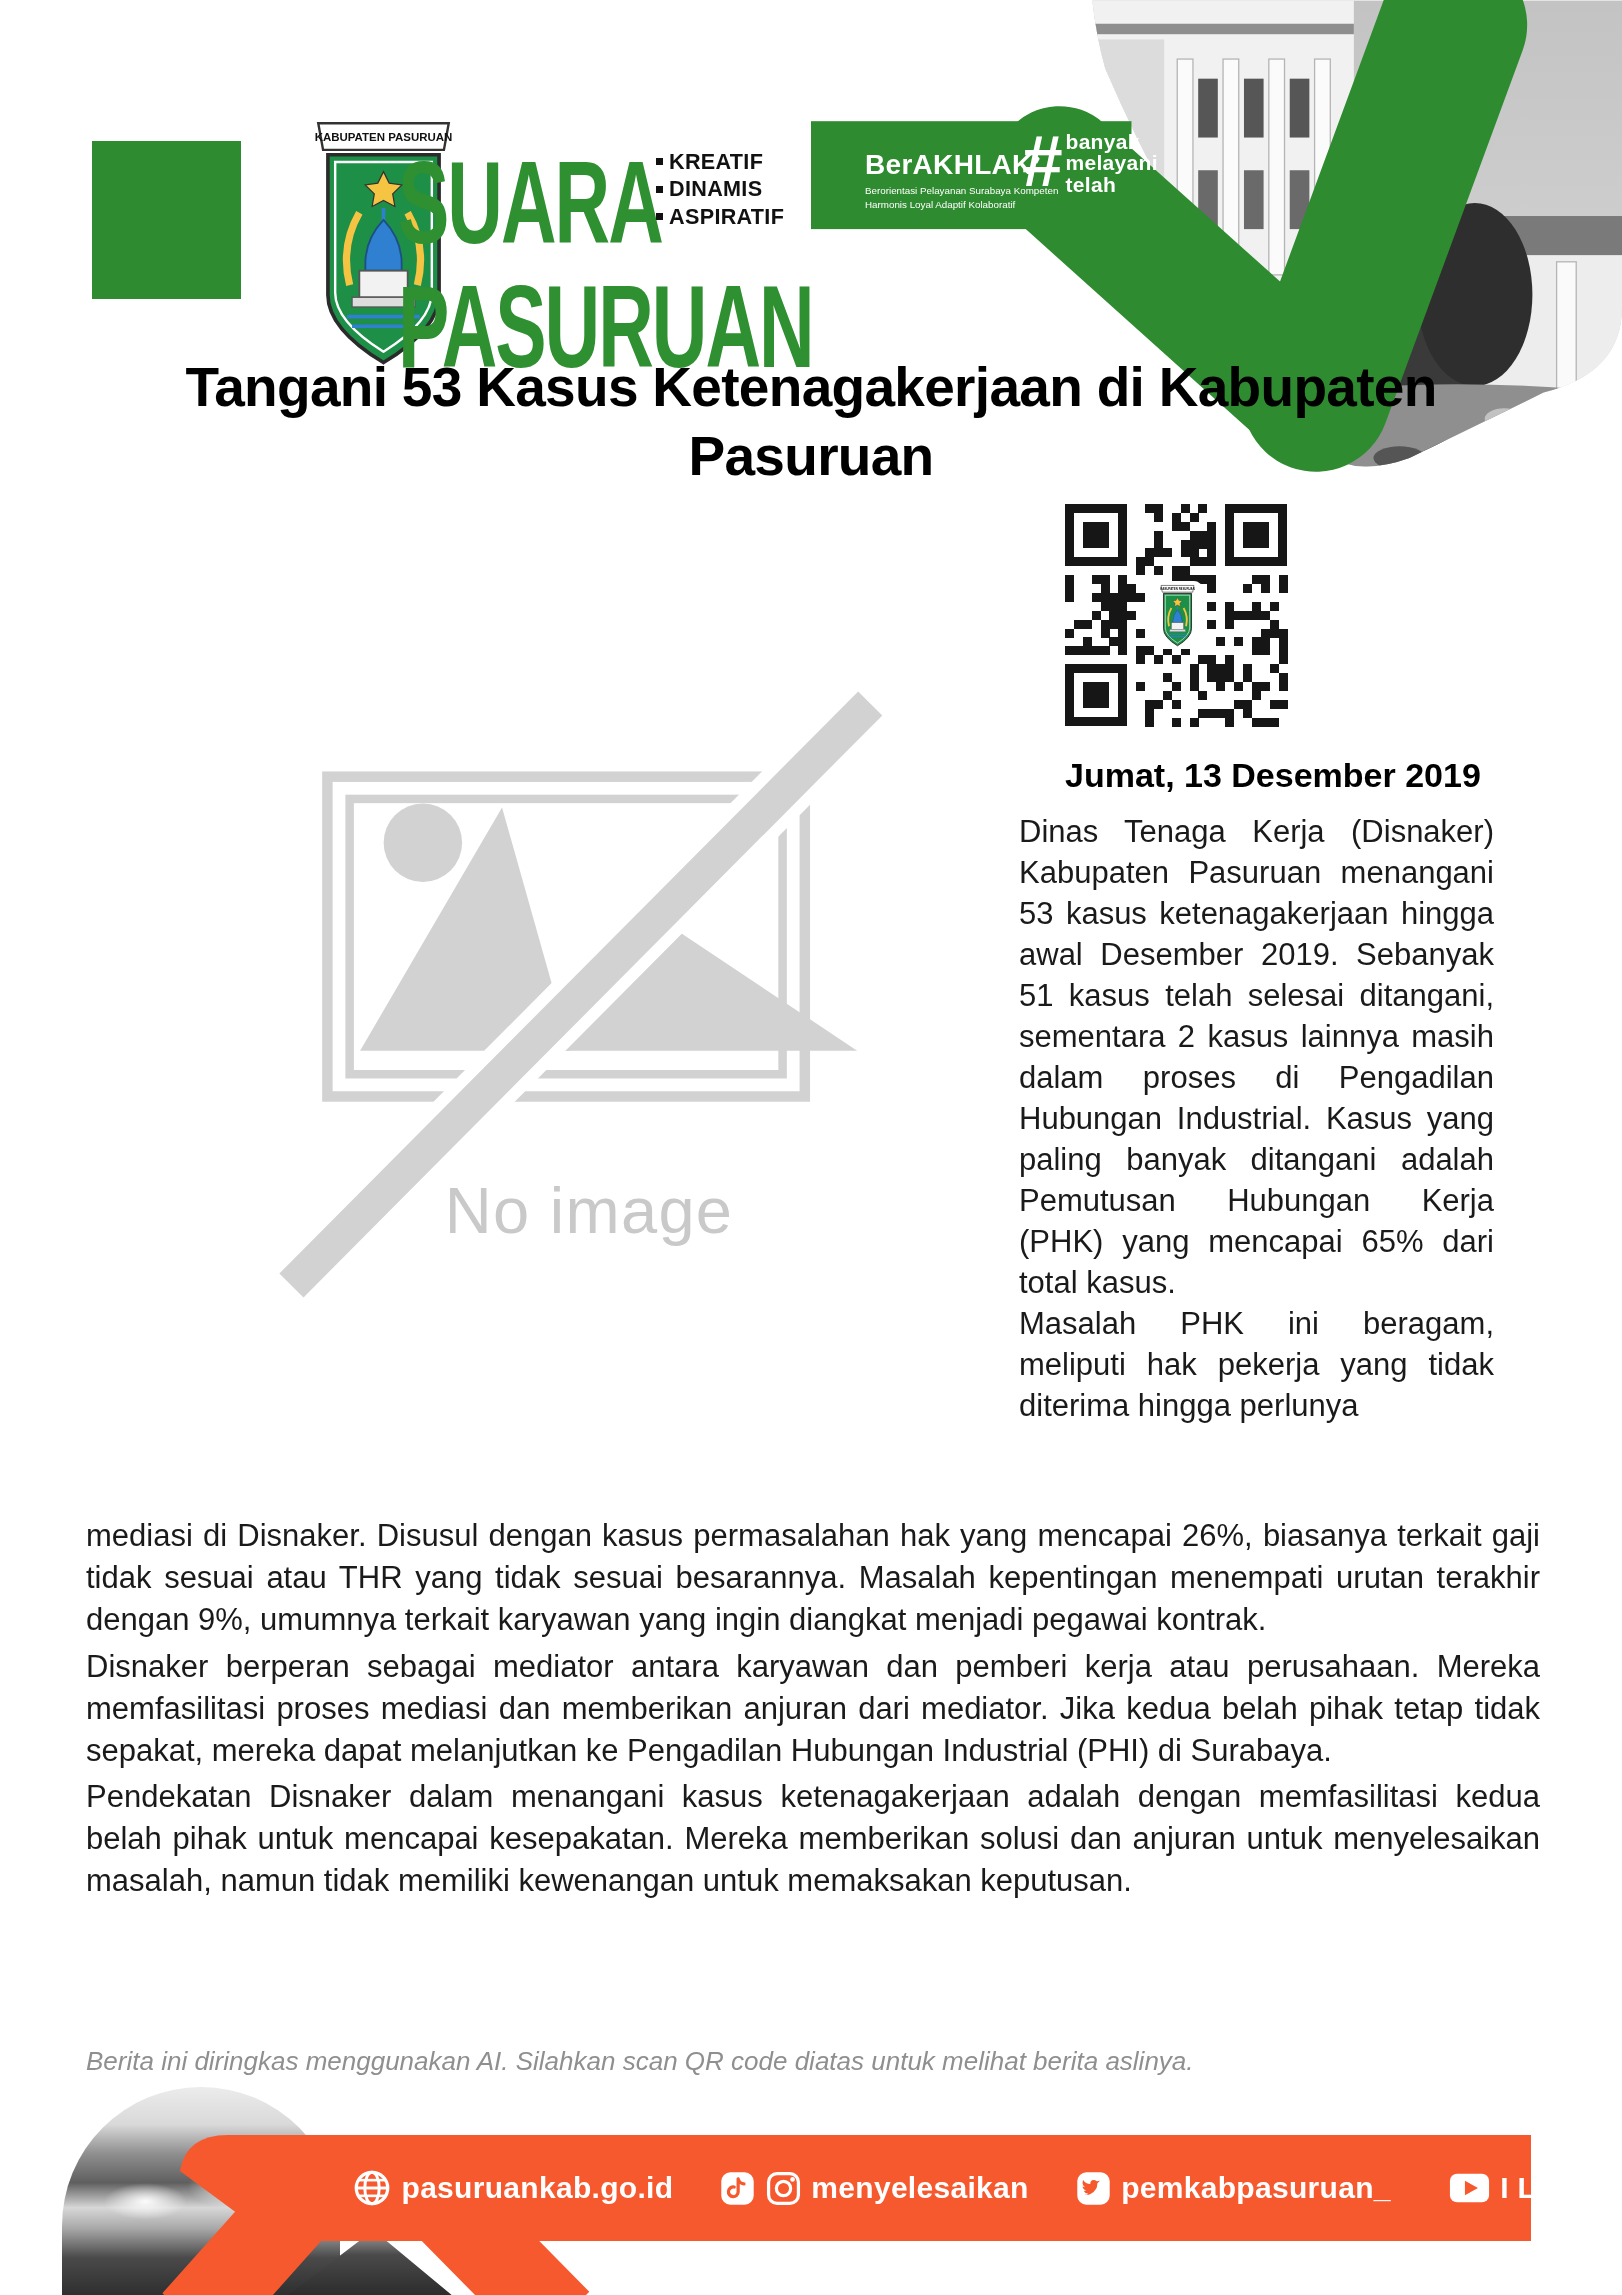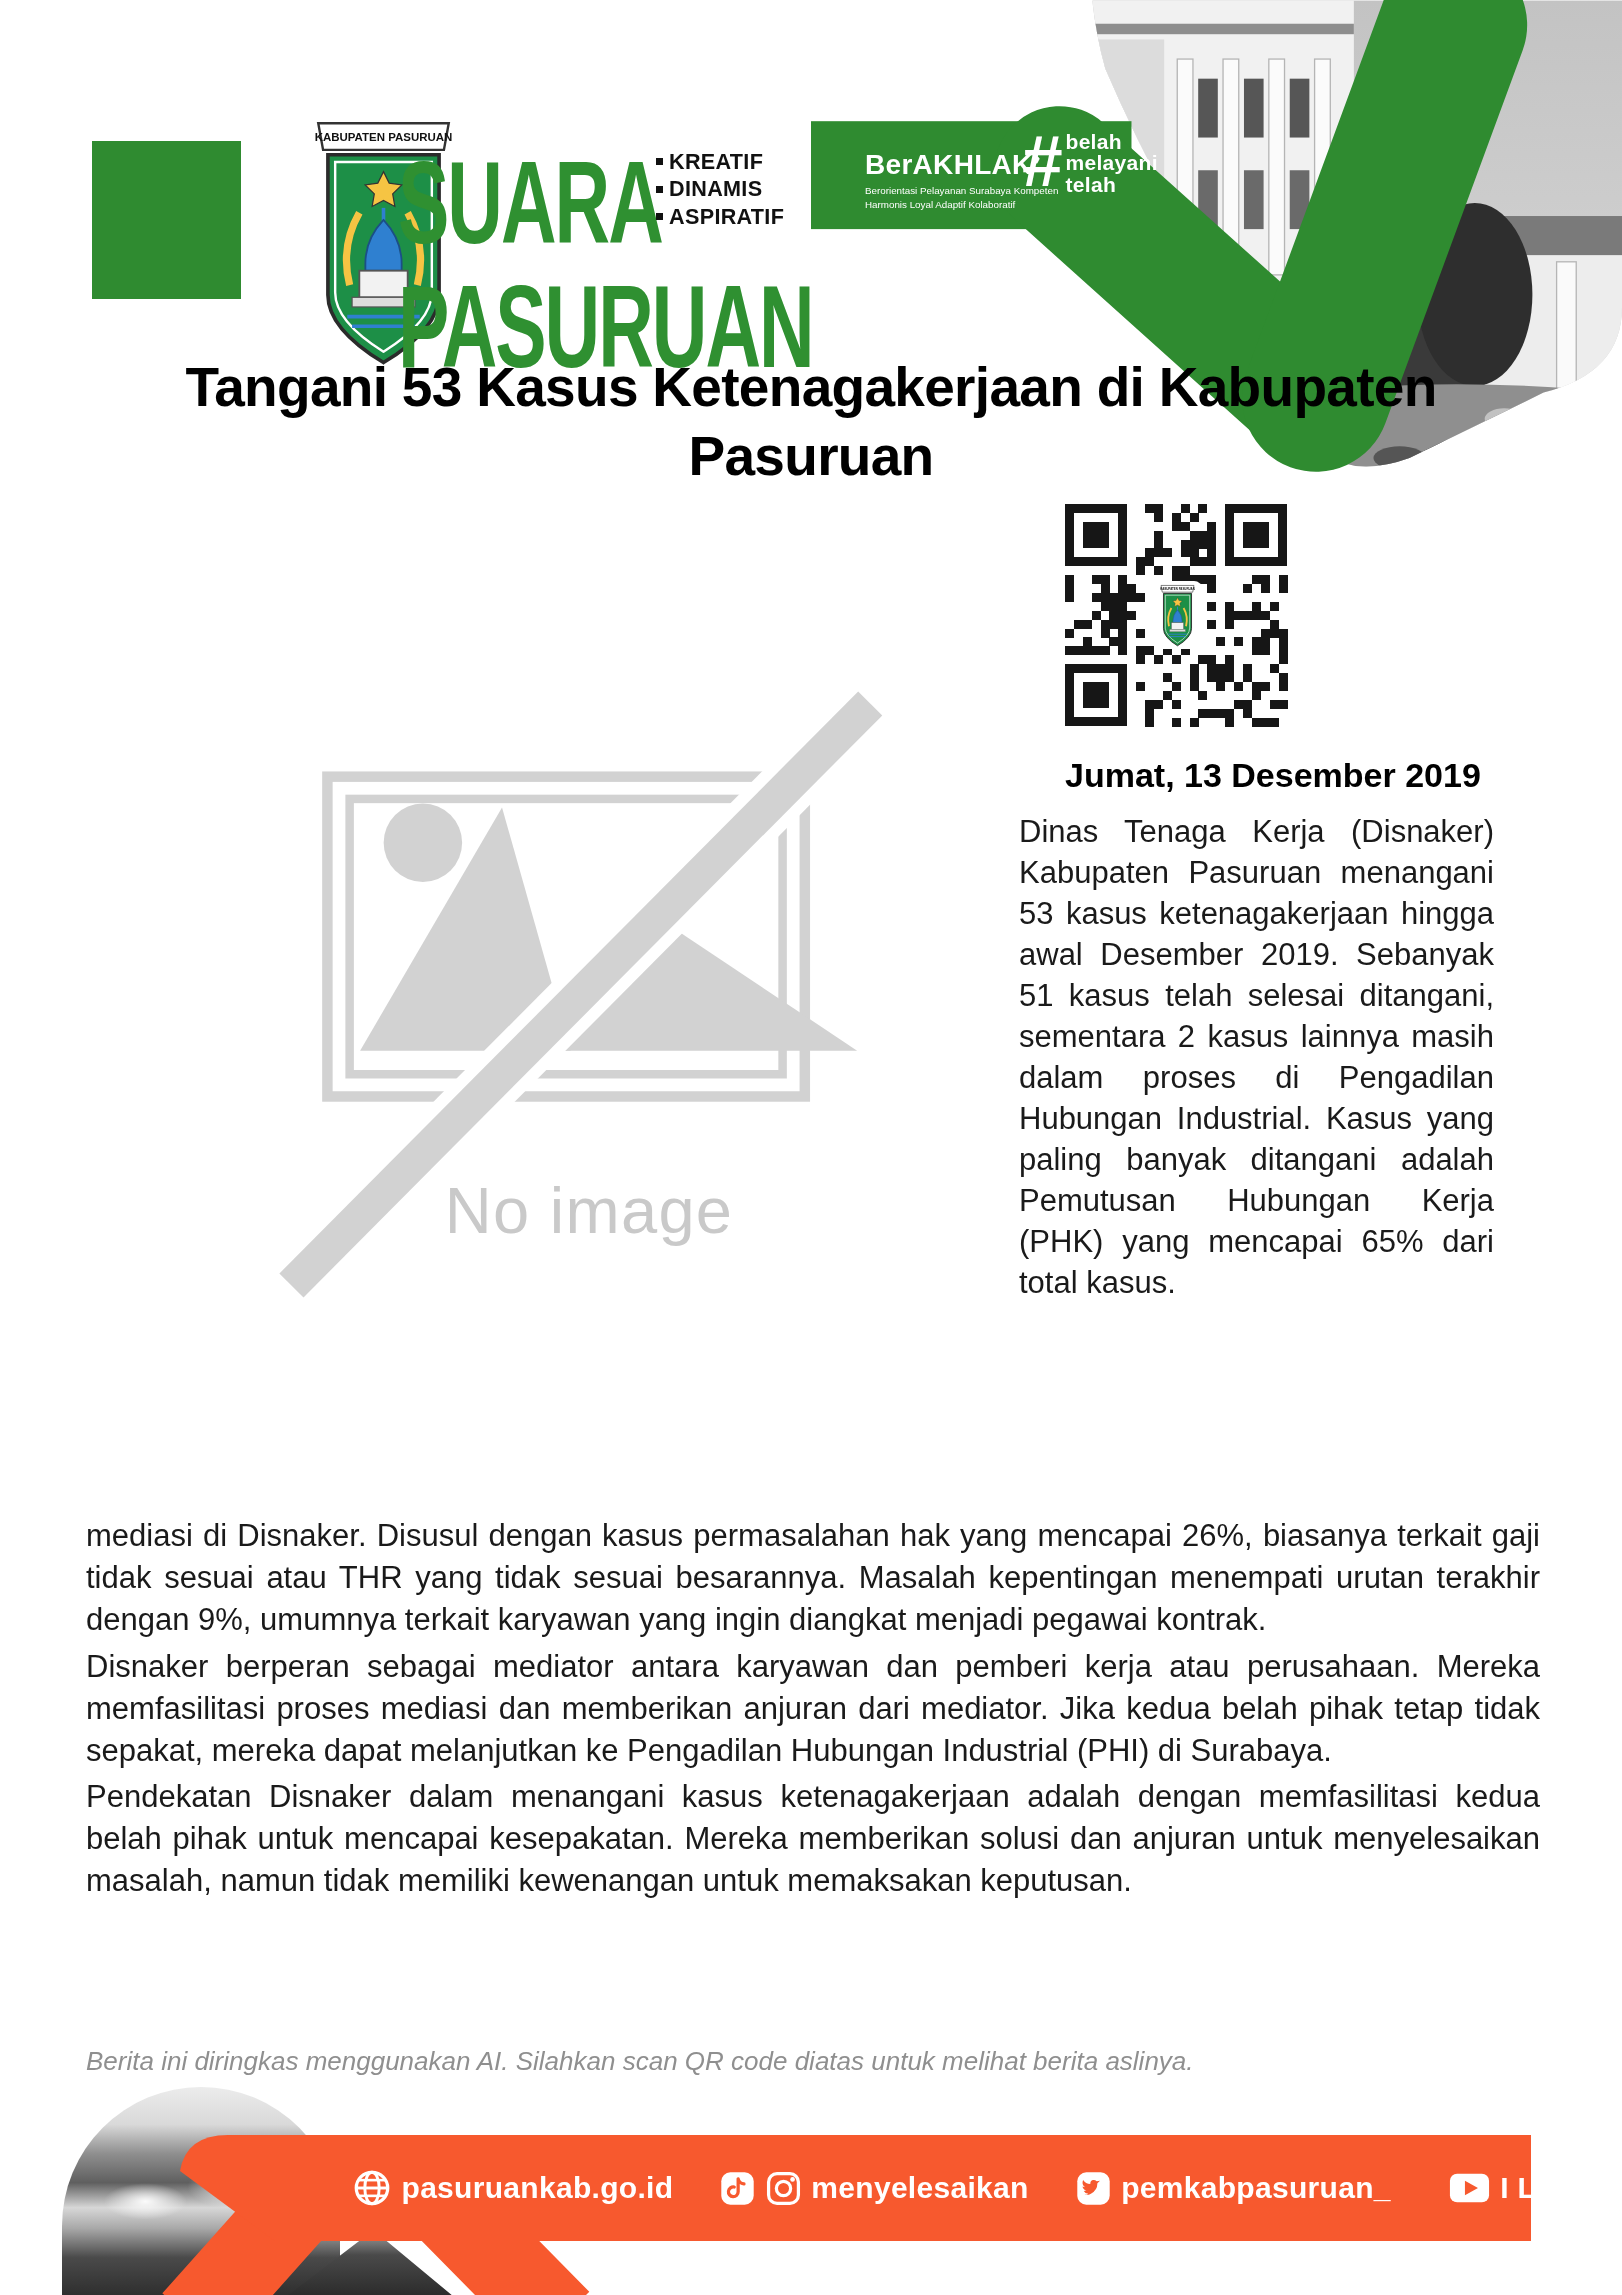--- a/index.html
+++ b/index.html
@@ -177,21 +177,21 @@
   </div>
   <div class="ba-tag">
     <div>Berorientasi Pelayanan Surabaya Kompeten</div>
     <div>Harmonis Loyal Adaptif Kolaboratif</div>
   </div>
 </div>
 
 <div class="abs hashtag">
   <span class="ht-symbol">#</span>
   <div class="ht-words">
-    <div>belah</div>
+    <div>banyak</div>
     <div>melayani</div>
     <div>telah</div>
   </div>
 </div>
 
 <h1 class="abs page-title" style="margin:0;">Tangani 53 Kasus Ketenagakerjaan di Kabupaten Pasuruan</h1>
 
 <svg class="abs noimage-svg" viewBox="0 0 960 1000">
   <rect x="80" y="157" width="730" height="489" fill="none" stroke="#d2d2d2" stroke-width="16"></rect>
   <rect x="114" y="191" width="662" height="421" fill="none" stroke="#d2d2d2" stroke-width="13"></rect>
@@ -377,20 +377,21 @@
     <svg width="37" height="64" viewBox="0 0 120 210">
         <use href="#crest"></use>
       </svg>
   </div>
 </div>
 
 <div class="abs article-date">Jumat, 13 Desember 2019</div>
 
 <div class="abs right-col">
   <p>Dinas Tenaga Kerja (Disnaker) Kabupaten Pasuruan menangani 53 kasus ketenagakerjaan hingga awal Desember 2019. Sebanyak 51 kasus telah selesai ditangani, sementara 2 kasus lainnya masih dalam proses di Pengadilan Hubungan Industrial. Kasus yang paling banyak ditangani adalah Pemutusan Hubungan Kerja (PHK) yang mencapai 65% dari total kasus.</p>
+  <p>Masalah PHK ini beragam, meliputi hak pekerja yang tidak diterima hingga perlunya</p>
 </div>
 
 <div class="abs full-col">
   <p>mediasi di Disnaker. Disusul dengan kasus permasalahan hak yang mencapai 26%, biasanya terkait gaji tidak sesuai atau THR yang tidak sesuai besarannya. Masalah kepentingan menempati urutan terakhir dengan 9%, umumnya terkait karyawan yang ingin diangkat menjadi pegawai kontrak.</p>
   <p>Disnaker berperan sebagai mediator antara karyawan dan pemberi kerja atau perusahaan. Mereka memfasilitasi proses mediasi dan memberikan anjuran dari mediator. Jika kedua belah pihak tetap tidak sepakat, mereka dapat melanjutkan ke Pengadilan Hubungan Industrial (PHI) di Surabaya.</p>
   <p>Pendekatan Disnaker dalam menangani kasus ketenagakerjaan adalah dengan memfasilitasi kedua belah pihak untuk mencapai kesepakatan. Mereka memberikan solusi dan anjuran untuk menyelesaikan masalah, namun tidak memiliki kewenangan untuk memaksakan keputusan.</p>
 </div>
 
 <div class="abs footnote">Berita ini diringkas menggunakan AI. Silahkan scan QR code diatas untuk melihat berita aslinya.</div>
 

